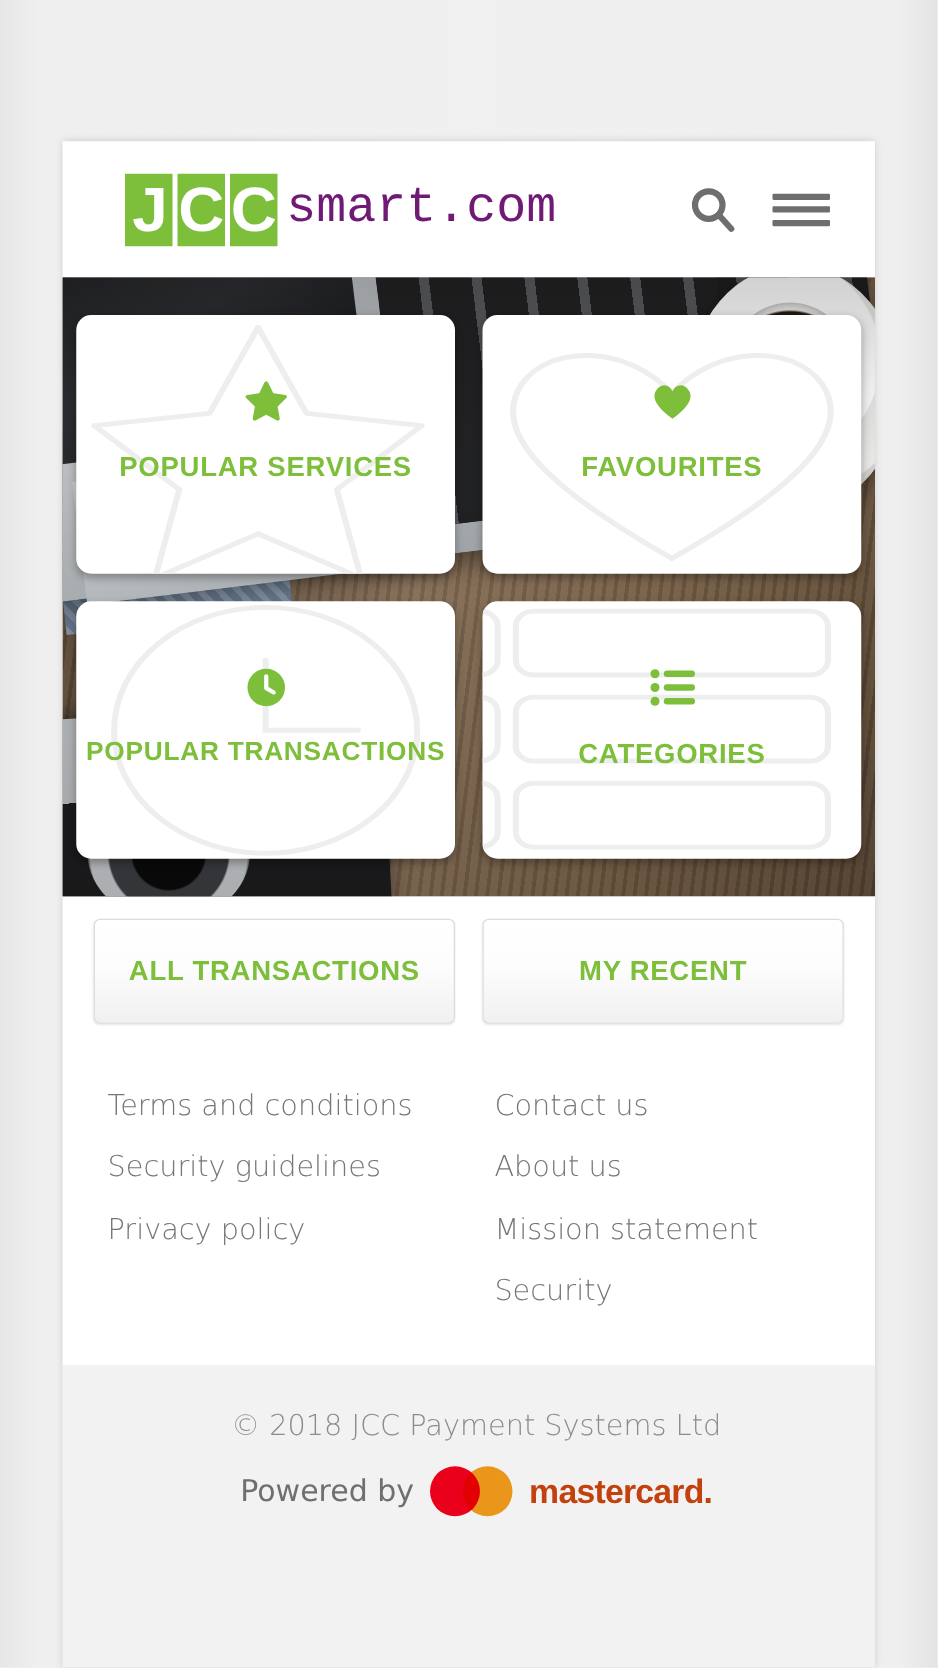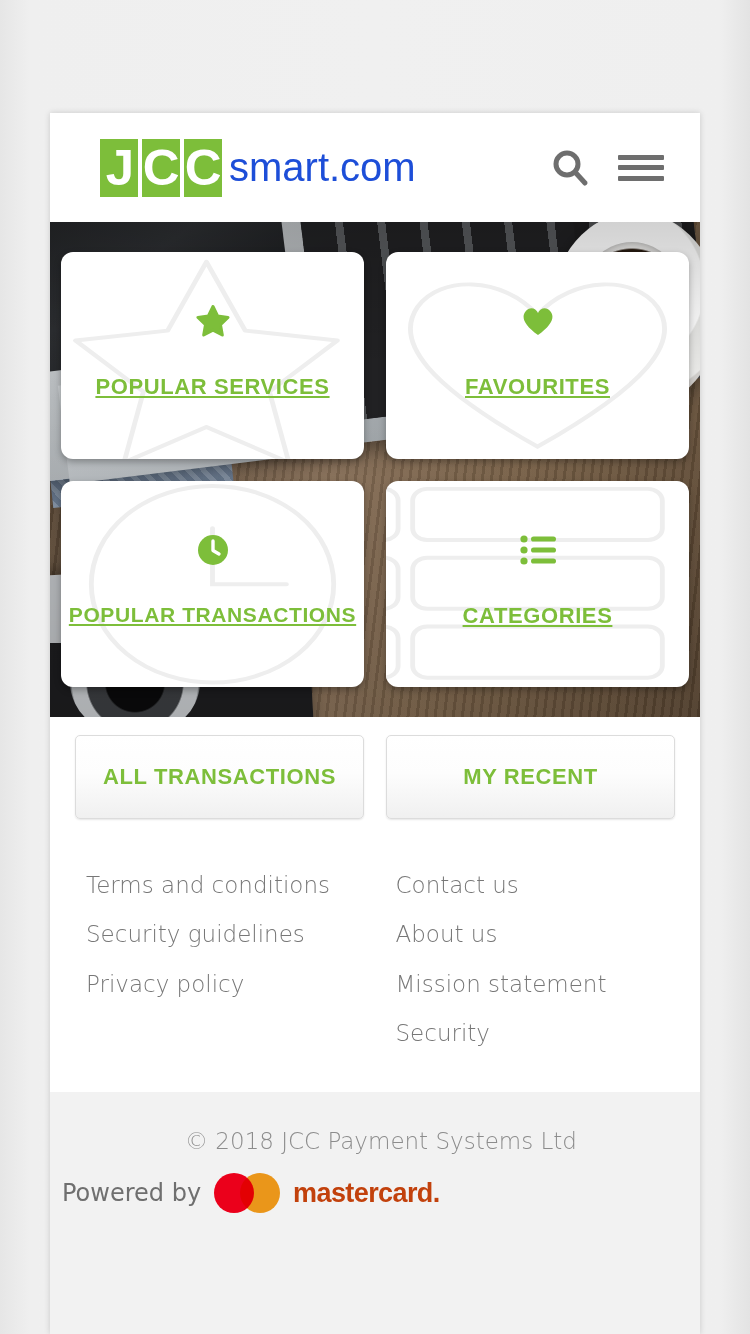--- a/index.html
+++ b/index.html
@@ -35,23 +35,23 @@
     width:38px; height:58px; background:#7dbe3a;
     display:flex; align-items:center; justify-content:center;
   }
   .jcc-letter{
     color:#fff; font-family:"Liberation Sans", sans-serif;
     font-weight:bold; font-size:50px; line-height:1;
     letter-spacing:-1px;
     transform:scaleX(1.02);
   }
   .smart{
-    margin-left:7px; color:#1d4ed8;
+    margin-left:7px; color:#701a75;
     font-size:40px; font-weight:300; letter-spacing:0px;
-    font-family:Liberation Sans, sans-serif;
+    font-family:Liberation Mono, monospace;
   }
   .header-actions{ margin-left:auto; display:flex; align-items:center; gap:28px; }
   .search-icon{ width:40px; height:40px; display:block; }
   .hamburger{ width:46px; height:32px; display:flex; flex-direction:column; justify-content:space-between; padding:3px 0; }
   .hamburger span{ display:block; height:5px; background:#6e6e6e; border-radius:1px; }
 
   
   .hero{
     position:relative; height:495px; overflow:hidden;
     background:#6b5a47;
@@ -133,25 +133,24 @@
     overflow:hidden;
     display:flex; flex-direction:column; align-items:center; justify-content:flex-start;
     padding-top:52px;
   }
   .tile-wm{
     position:absolute; left:0; top:0; width:100%; height:100%;
     pointer-events:none; opacity:1;
   }
   .tile-icon{ position:relative; z-index:2; height:34px; display:flex; align-items:center; justify-content:center; }
   .tile-label{
-    position:relative; z-index:2; margin-top:36px;
+    position:relative; z-index:2; margin-top:23px;
     color:#7dbe3a; font-size:22px; font-weight:bold;
     letter-spacing:.6px; 
     font-family:"Liberation Sans", sans-serif;
-    text-decoration:underline;
   }
   .tile-label.sm{ font-size:21px; }
 
   
   .actions{
     background:#fff; padding:18px 25px 26px 25px;
     display:flex; gap:22px;
   }
   .btn{
     flex:1; height:84px; border-radius:5px;
@@ -178,21 +177,21 @@
   }
 
   
   .bottom{
     background:#f2f2f2; padding:36px 0 0 12px; text-align:center;
   }
   .copyright{
     color:#8c8c8c; font-size:23px; font-family:"DejaVu Sans", sans-serif; font-weight:300;
   }
   .powered{
-    margin-top:19px; display:flex; align-items:center; gap:13px;
+    margin-top:19px; display:flex; align-items:center; justify-content:center; gap:13px;
   }
   .powered-text{
     color:#6f6f6f; font-size:24px; font-family:"DejaVu Sans", sans-serif;
   }
   .mc-mark{ position:relative; width:66px; height:40px; }
   .mc-mark i{ position:absolute; top:0; width:40px; height:40px; border-radius:50%; display:block; }
   .mc-red{ left:0; background:#EB001B; }
   .mc-yellow{ right:0; background:#F79E1B; mix-blend-mode:multiply; }
   .mc-text{ font-size:27px; font-weight:bold; color:#c2410c; letter-spacing:-.6px; font-family:"Liberation Sans", sans-serif; }
 </style>

